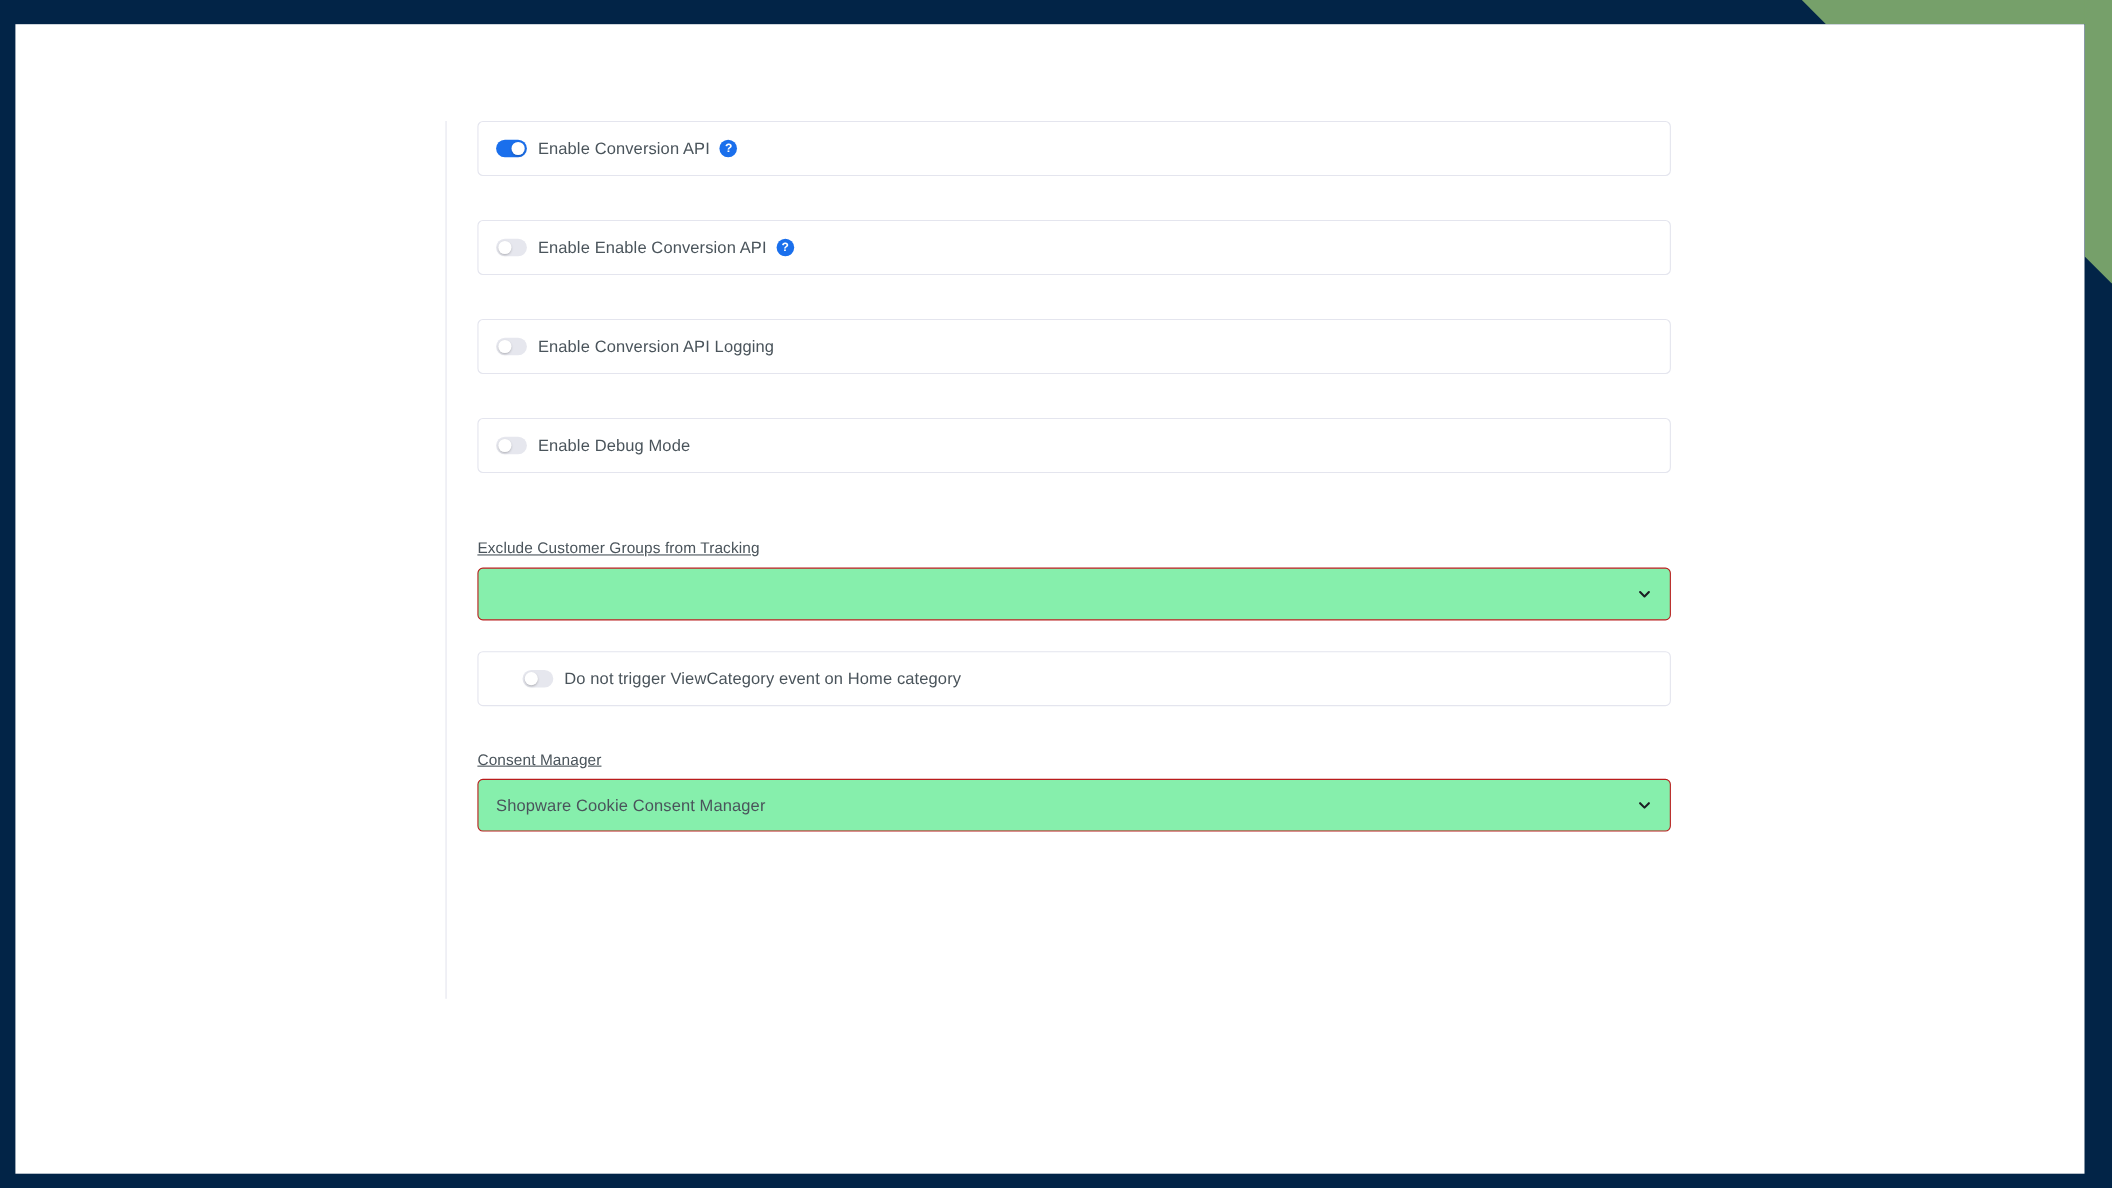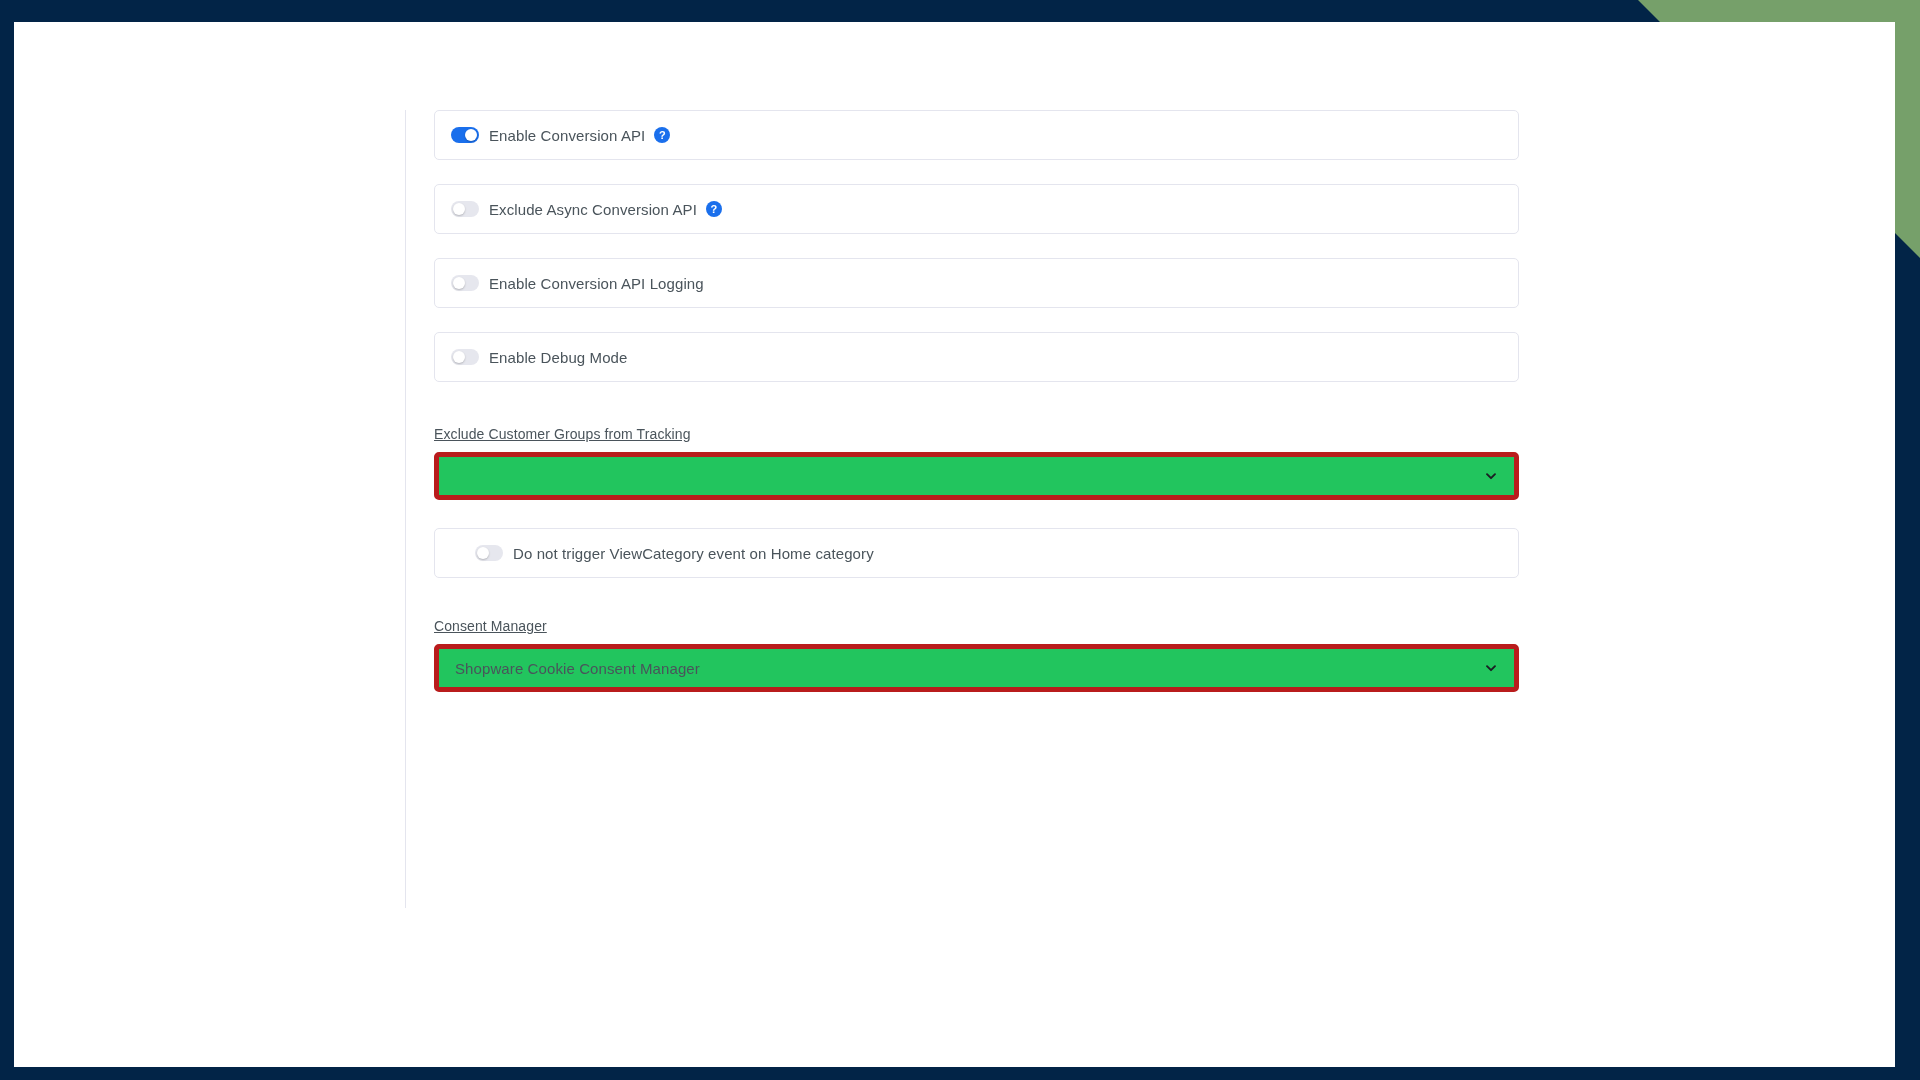--- a/index.html
+++ b/index.html
@@ -71,21 +71,21 @@
 
   
   .switch-card {
     height: 50px;
     border: 1px solid #e4e5ee;
     border-radius: 5px;
     background: #ffffff;
     display: flex;
     align-items: center;
     padding: 0 16px;
-    margin-bottom: 24px;
+    margin-bottom: 40px;
   }
   .switch-card.tight { margin-bottom: 0; padding-left: 40px; }
 
   .switch {
     position: relative;
     width: 28px;
     height: 16px;
     border-radius: 8px;
     background: #e6e7ee;
     flex: 0 0 auto;
@@ -134,23 +134,23 @@
     font-size: 14px;
     color: #4a545b;
     margin-bottom: 10px;
     letter-spacing: .1px;
     text-decoration: underline;
   }
 
   .select-box {
     position: relative;
     height: 48px;
-    border: 5px solid #b91c1c;
+    border: 1px solid #b91c1c;
     border-radius: 5px;
-    background: #22c55e;
+    background: #86efac;
     display: flex;
     align-items: center;
     padding: 0 42px 0 16px;
   }
   .select-value {
     font-size: 15px;
     color: #4a545b;
     letter-spacing: .1px;
     white-space: nowrap;
     overflow: hidden;
@@ -189,21 +189,21 @@
           </div>
           <span class="switch-label">Enable Conversion API</span>
           <span class="help-icon">?</span>
         </div>
 
 
         <div class="switch-card">
           <div class="switch">
             <div class="knob"></div>
           </div>
-          <span class="switch-label">Exclude Async Conversion API</span>
+          <span class="switch-label">Enable Enable Conversion API</span>
           <span class="help-icon">?</span>
         </div>
 
         <div class="switch-card">
           <div class="switch">
             <div class="knob"></div>
           </div>
           <span class="switch-label">Enable Conversion API Logging</span>
         </div>
 

